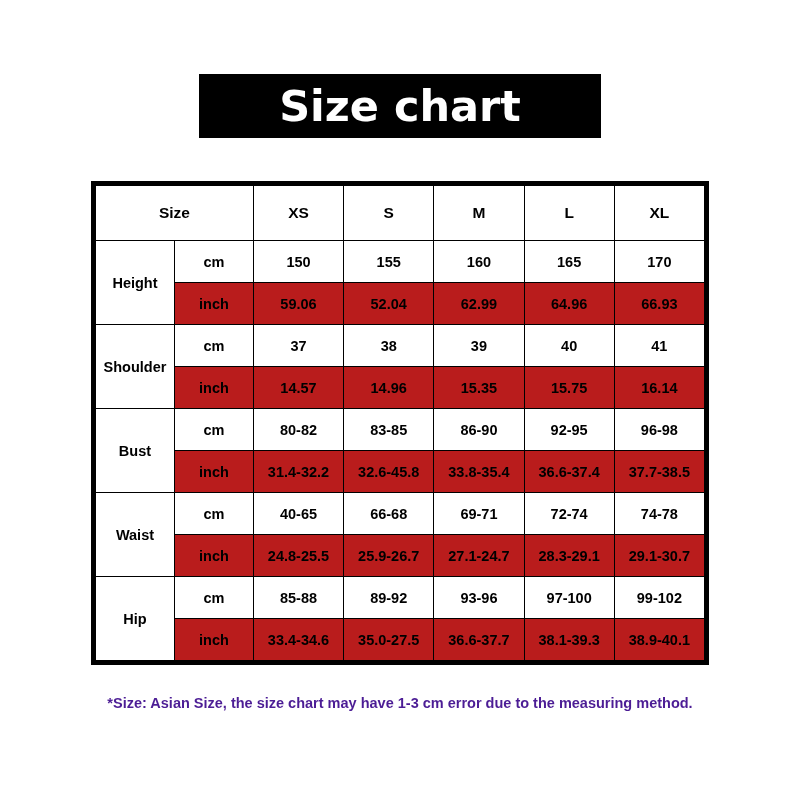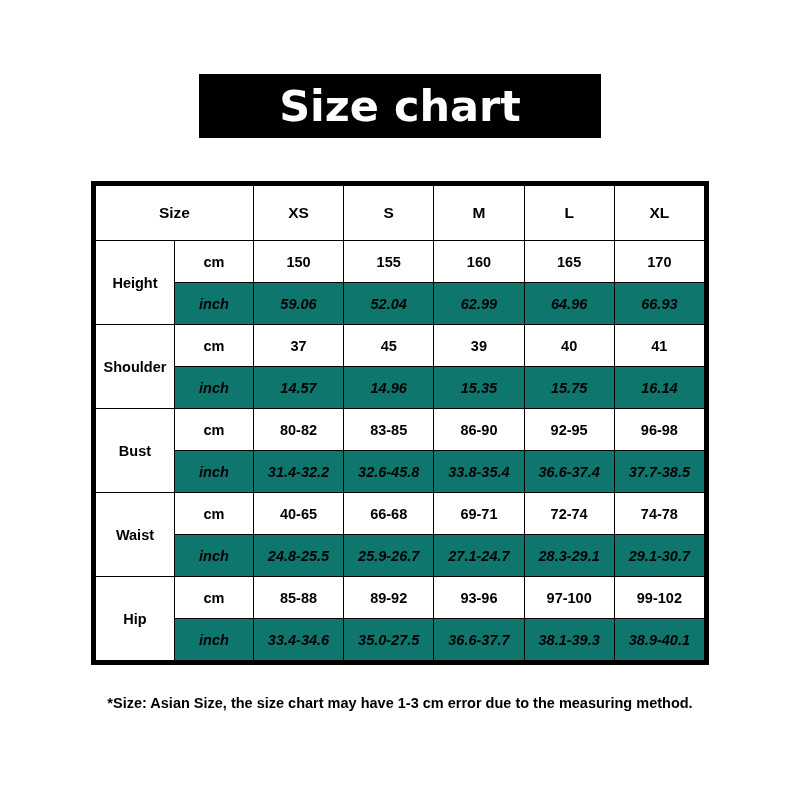--- a/index.html
+++ b/index.html
@@ -70,28 +70,27 @@
     width: 72px;
   }
   td.col-size {
     width: 83px;
   }
   tr.header-row td {
     height: 54px;
     font-size: 15.5px;
   }
   tr.inch-row td {
-    background: #0f766e;
-    font-style: italic;
+    background: #b91c1c;
   }
   .footnote {
     margin-top: 30px;
     font-size: 14.5px;
     font-weight: bold;
-    color: #000000;
+    color: #4c1d95;
     text-align: center;
     width: 700px;
     font-family: "Liberation Sans", sans-serif;
   }
 </style>
 </head>
 <body>
 
 <div class="page">
 
@@ -126,21 +125,21 @@
           <td class="col-size">52.04</td>
           <td class="col-size">62.99</td>
           <td class="col-size">64.96</td>
           <td class="col-size">66.93</td>
         </tr>
 
         <tr class="cm-row">
           <td class="col-label" rowspan="2">Shoulder</td>
           <td class="col-unit">cm</td>
           <td class="col-size">37</td>
-          <td class="col-size">45</td>
+          <td class="col-size">38</td>
           <td class="col-size">39</td>
           <td class="col-size">40</td>
           <td class="col-size">41</td>
         </tr>
         <tr class="inch-row">
           <td class="col-unit">inch</td>
           <td class="col-size">14.57</td>
           <td class="col-size">14.96</td>
           <td class="col-size">15.35</td>
           <td class="col-size">15.75</td>

